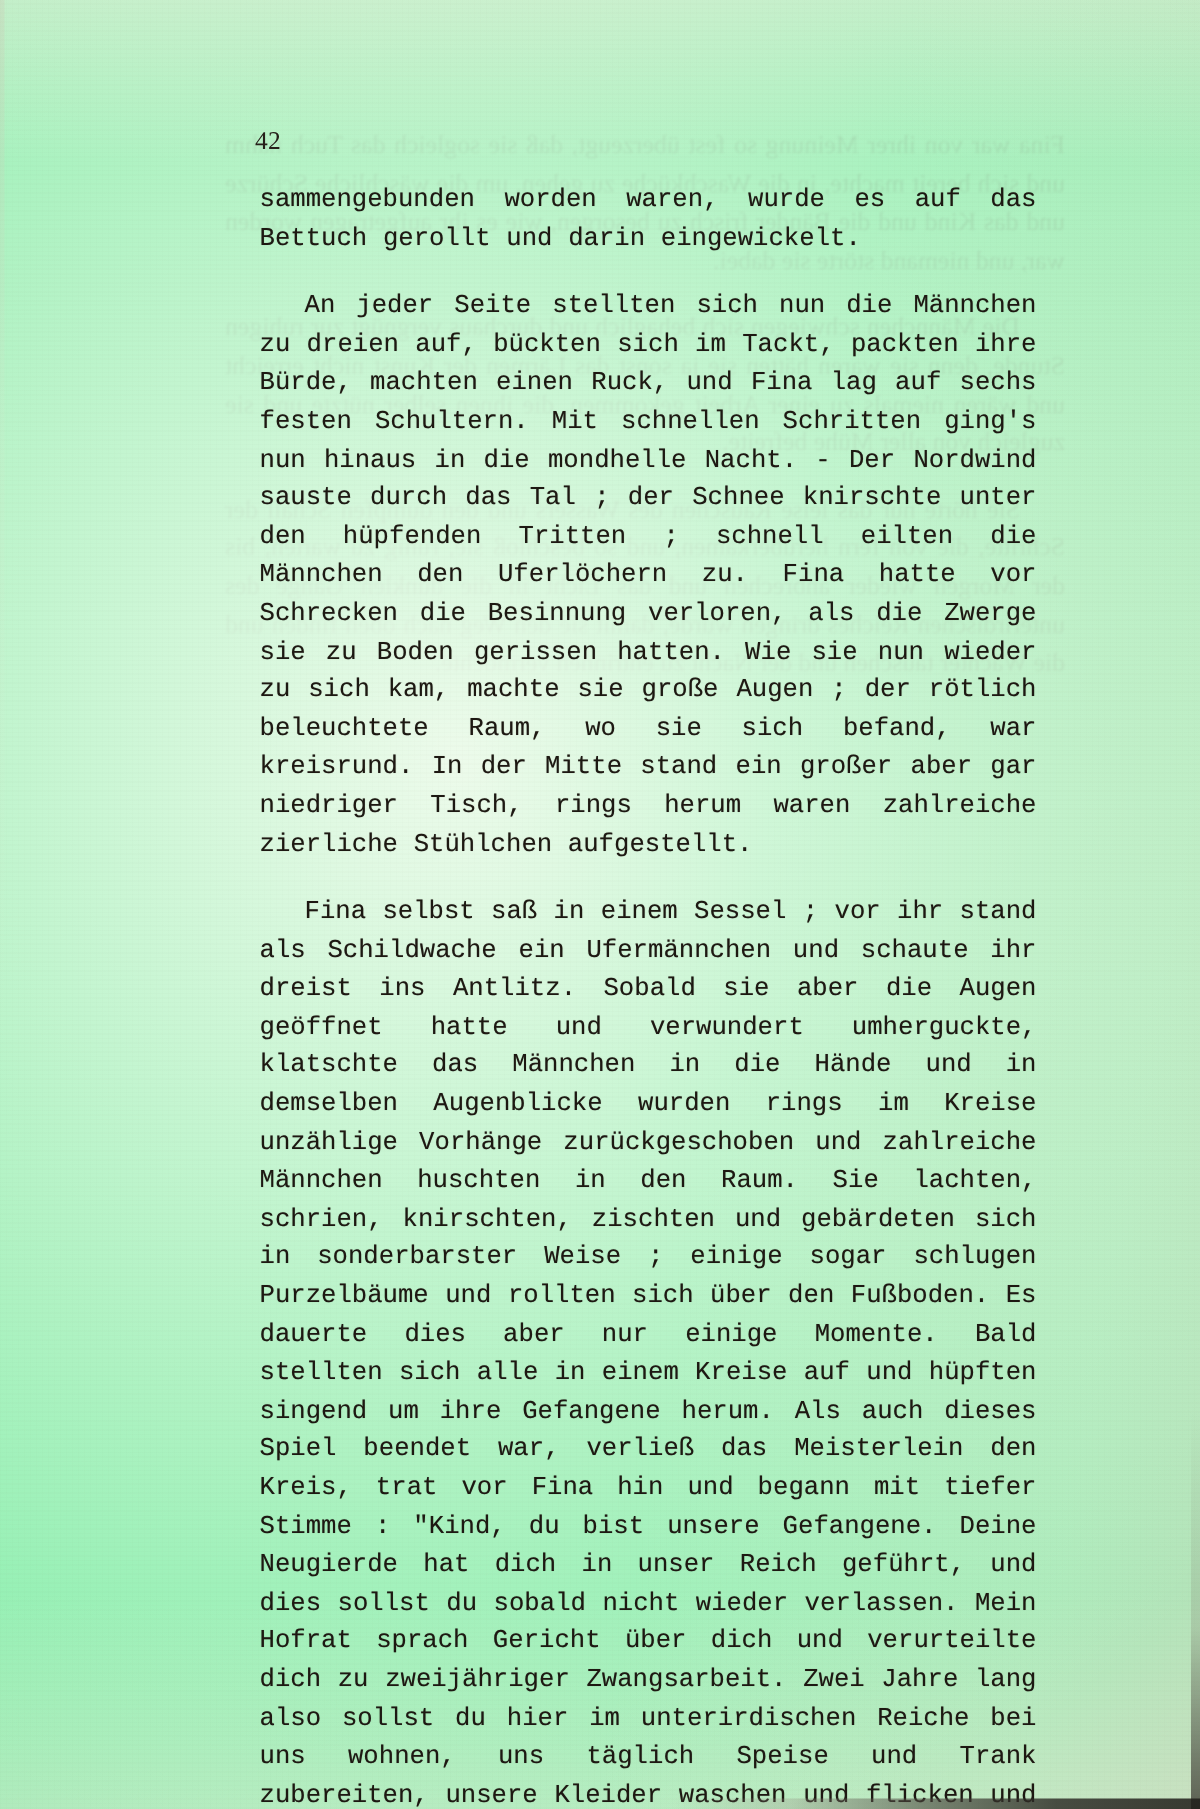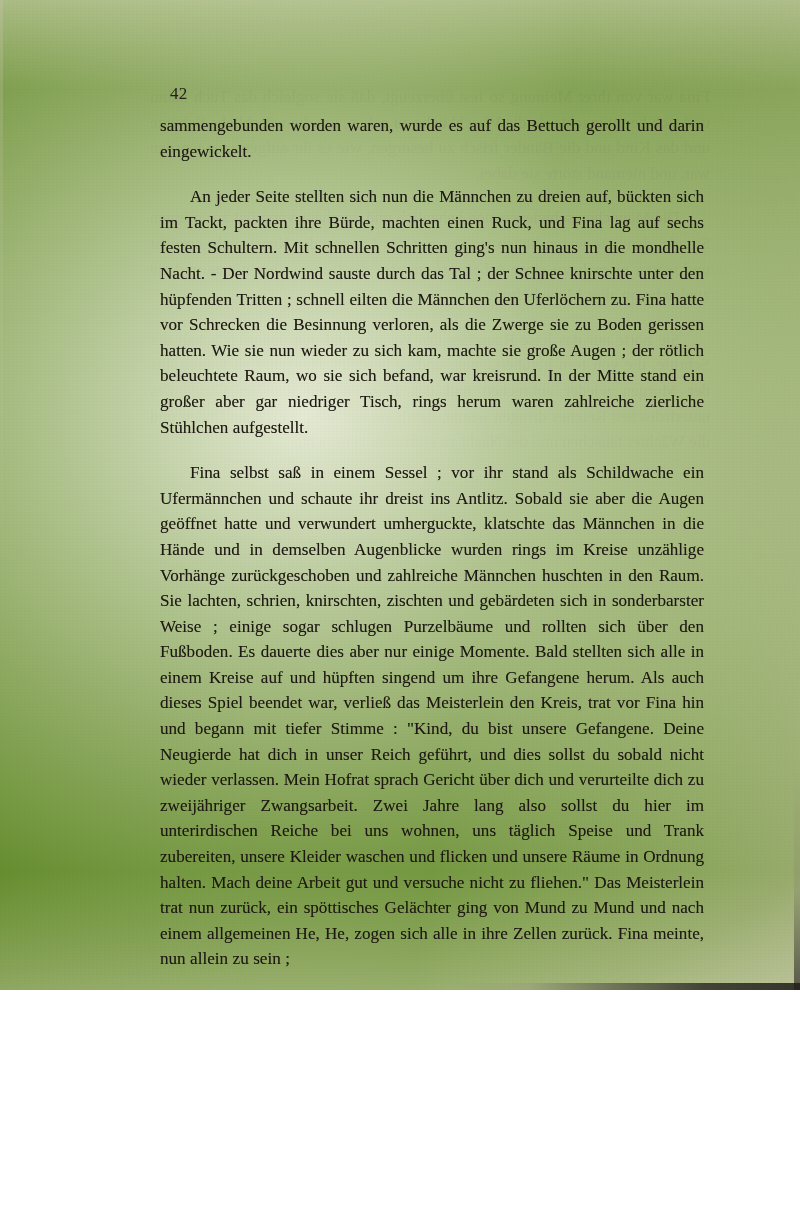--- a/index.html
+++ b/index.html
@@ -12,22 +12,22 @@
     width: 800px;
     height: 1206px;
     overflow: hidden;
     font-family: "Liberation Serif", "DejaVu Serif", serif;
   }
 
   
   #scan-page {
     position: relative;
     width: 800px;
-    height: 990px;
-    background: #4d7c0f;
+    height: 1206px;
+    background: #86efac;
     overflow: hidden;
   }
 
   
   .paper-tone {
     position: absolute;
     inset: 0;
     pointer-events: none;
     background:
       radial-gradient(ellipse 120% 85% at 38% 42%,
@@ -128,24 +128,25 @@
   .text-column {
     font-size: 17.1px;
     line-height: 25.6px;
     color: #1d1812;
     text-align: justify;
     text-justify: inter-word;
     word-spacing: 0.2px;
     -webkit-font-smoothing: antialiased;
   }
   .text-column p {
-    margin: 4px;
+    margin: 17px;
     text-indent: 30px;
     
     text-shadow: 0 0 0.55px rgba(35,28,20,0.40);
+    font-family: Liberation Mono, monospace;
   }
   .text-column p.continuation {
     text-indent: 0;
   }
   .text-column p + p {
     margin-top: 20px;
   }
 </style>
 </head>
 <body>

